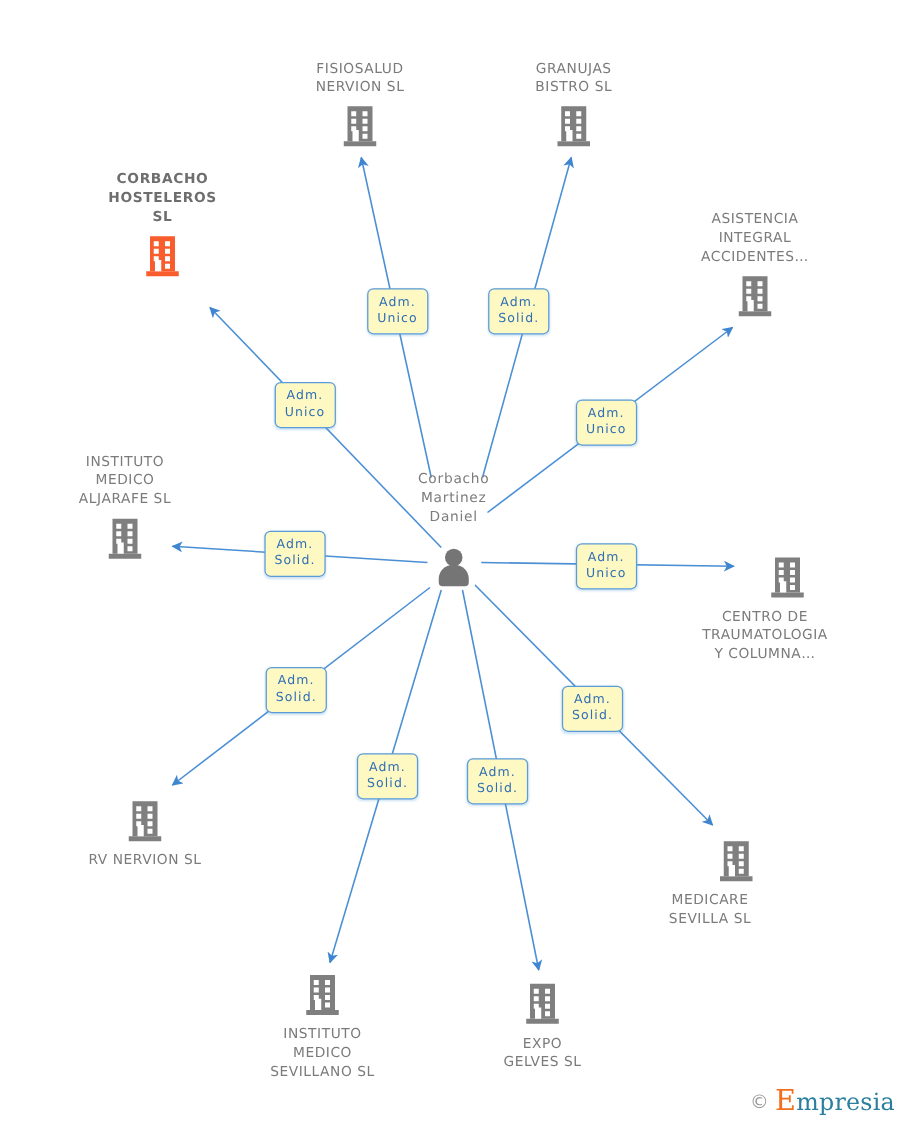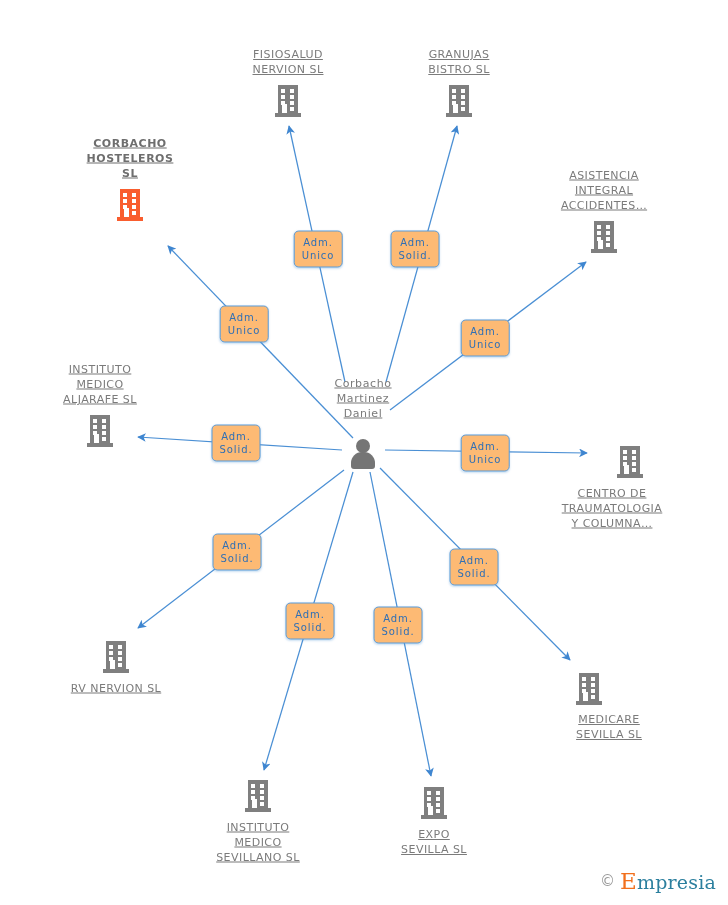--- a/index.html
+++ b/index.html
@@ -10,21 +10,21 @@
   }
   #canvas{position:absolute;inset:0;width:728px;height:905px;}
   svg#edges{position:absolute;left:0;top:0;width:728px;height:905px;}
 
   
   .node{position:absolute;transform:translate(-50%,-50%);
         display:flex;flex-direction:column;align-items:center;
         width:160px;pointer-events:none;}
   .node .cap{
     font-size:11px;line-height:15px;color:#7b7b7b;text-align:center;
-    letter-spacing:.45px;white-space:pre-line;text-decoration:underline;
+    letter-spacing:.45px;white-space:pre-line;
   }
   .node.root .cap{color:#6e6e6e;font-weight:bold;letter-spacing:.5px;}
   .node.person .cap{color:#7b7b7b;letter-spacing:.6px;line-height:15px;}
 
   
   .bld{width:26px;height:32px;position:relative;}
   .bld .body{position:absolute;left:3px;top:0;width:20px;height:28px;background:#7f7f7f;}
   .bld .base{position:absolute;left:0;top:28px;width:26px;height:4px;background:#7f7f7f;}
   .bld i{position:absolute;background:#ffffff;width:4px;height:4px;}
   .bld .door{position:absolute;background:#ffffff;width:5px;height:9px;left:7px;top:19px;}
@@ -33,21 +33,21 @@
   
   .person-glyph{width:30px;height:30px;position:relative;}
   .person-glyph .head{position:absolute;left:8px;top:0;width:14px;height:14px;
         border-radius:50%;background:#757575;}
   .person-glyph .torso{position:absolute;left:3px;top:13px;width:24px;height:17px;
         background:#757575;border-radius:11px 11px 3px 3px;}
 
   
   .chip{position:absolute;transform:translate(-50%,-50%);
         box-sizing:border-box;
-        background:#fdba74;border:1px solid #5a9bd8;border-radius:5px;
+        background:#fef9c3;border:1px solid #5a9bd8;border-radius:5px;
         padding:4px 7px 5px 7px;
         box-shadow:0 1px 2px rgba(90,155,216,.30);
         display:flex;flex-direction:column;align-items:center;justify-content:center;
         min-width:45px;}
   .chip span{font-size:10px;line-height:13px;color:#2f6fb5;letter-spacing:.9px;
         white-space:nowrap;text-align:center;}
 
   
   #watermark{position:absolute;right:12px;bottom:12px;display:flex;align-items:center;gap:5px;}
   #watermark .cmark{font-size:15px;color:#9a9a9a;line-height:1;}
@@ -217,21 +217,21 @@
           <i style="left: 6px; top: 4px;"></i>
           <i style="left: 15px; top: 4px;"></i>
           <i style="left: 6px; top: 10px;"></i>
           <i style="left: 15px; top: 10px;"></i>
           <i style="left: 6px; top: 16px;"></i>
           <i style="left: 15px; top: 16px;"></i>
           <i style="left: 15px; top: 22px;"></i>
           <div class="door"></div>
         </div>
       </div>
-      <div class="node" style="left: 609px; top: 727px;">
+      <div class="node" style="left: 568px; top: 727px;">
         <div class="cap">MEDICARE
 SEVILLA  SL</div>
       </div>
       <div class="node" style="left: 258px; top: 796px; pointer-events: auto;">
         <div class="bld">
           <div class="body"></div>
           <div class="base"></div>
           <i style="left: 6px; top: 4px;"></i>
           <i style="left: 15px; top: 4px;"></i>
           <i style="left: 6px; top: 10px;"></i>
@@ -256,21 +256,21 @@
           <i style="left: 6px; top: 10px;"></i>
           <i style="left: 15px; top: 10px;"></i>
           <i style="left: 6px; top: 16px;"></i>
           <i style="left: 15px; top: 16px;"></i>
           <i style="left: 15px; top: 22px;"></i>
           <div class="door"></div>
         </div>
       </div>
       <div class="node" style="left: 434px; top: 842px;">
         <div class="cap">EXPO
-SEVILLA SL</div>
+GELVES SL</div>
       </div>
       <div class="node person" style="left: 363px; top: 454px; pointer-events: auto;">
         <div class="person-glyph">
           <div class="head"></div>
           <div class="torso"></div>
         </div>
       </div>
       <div class="node person" style="left: 363px; top: 398px;">
         <div class="cap">Corbacho
 Martinez

